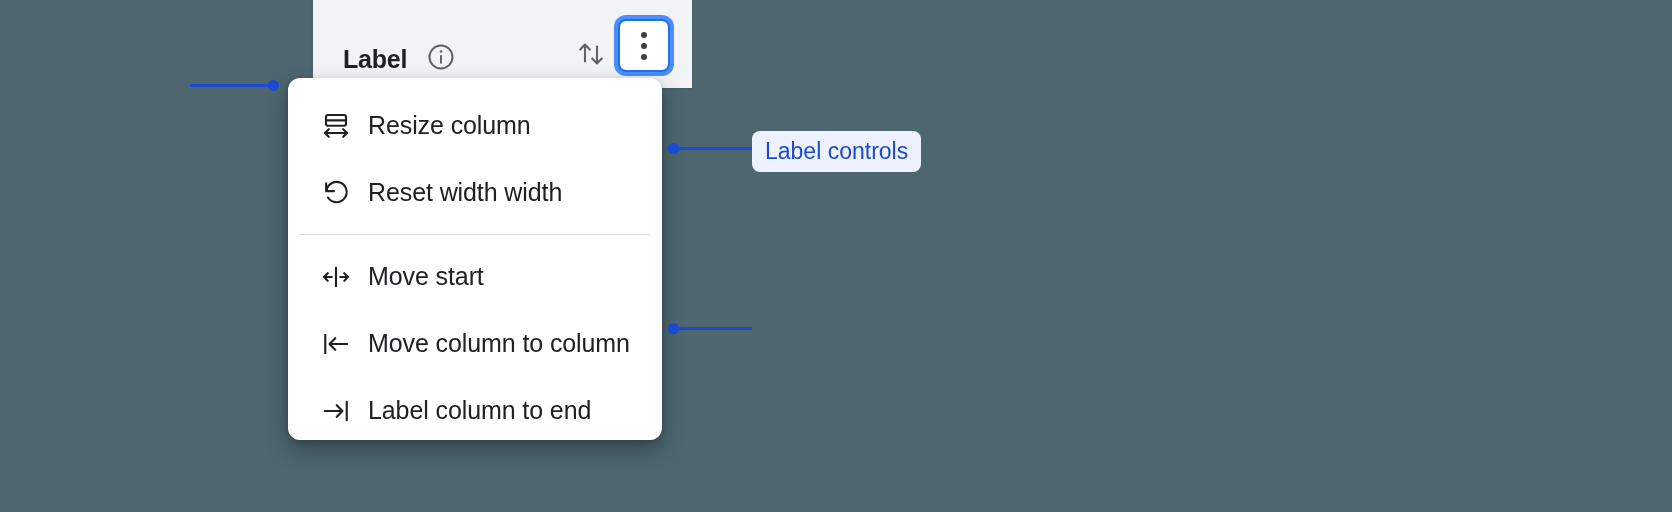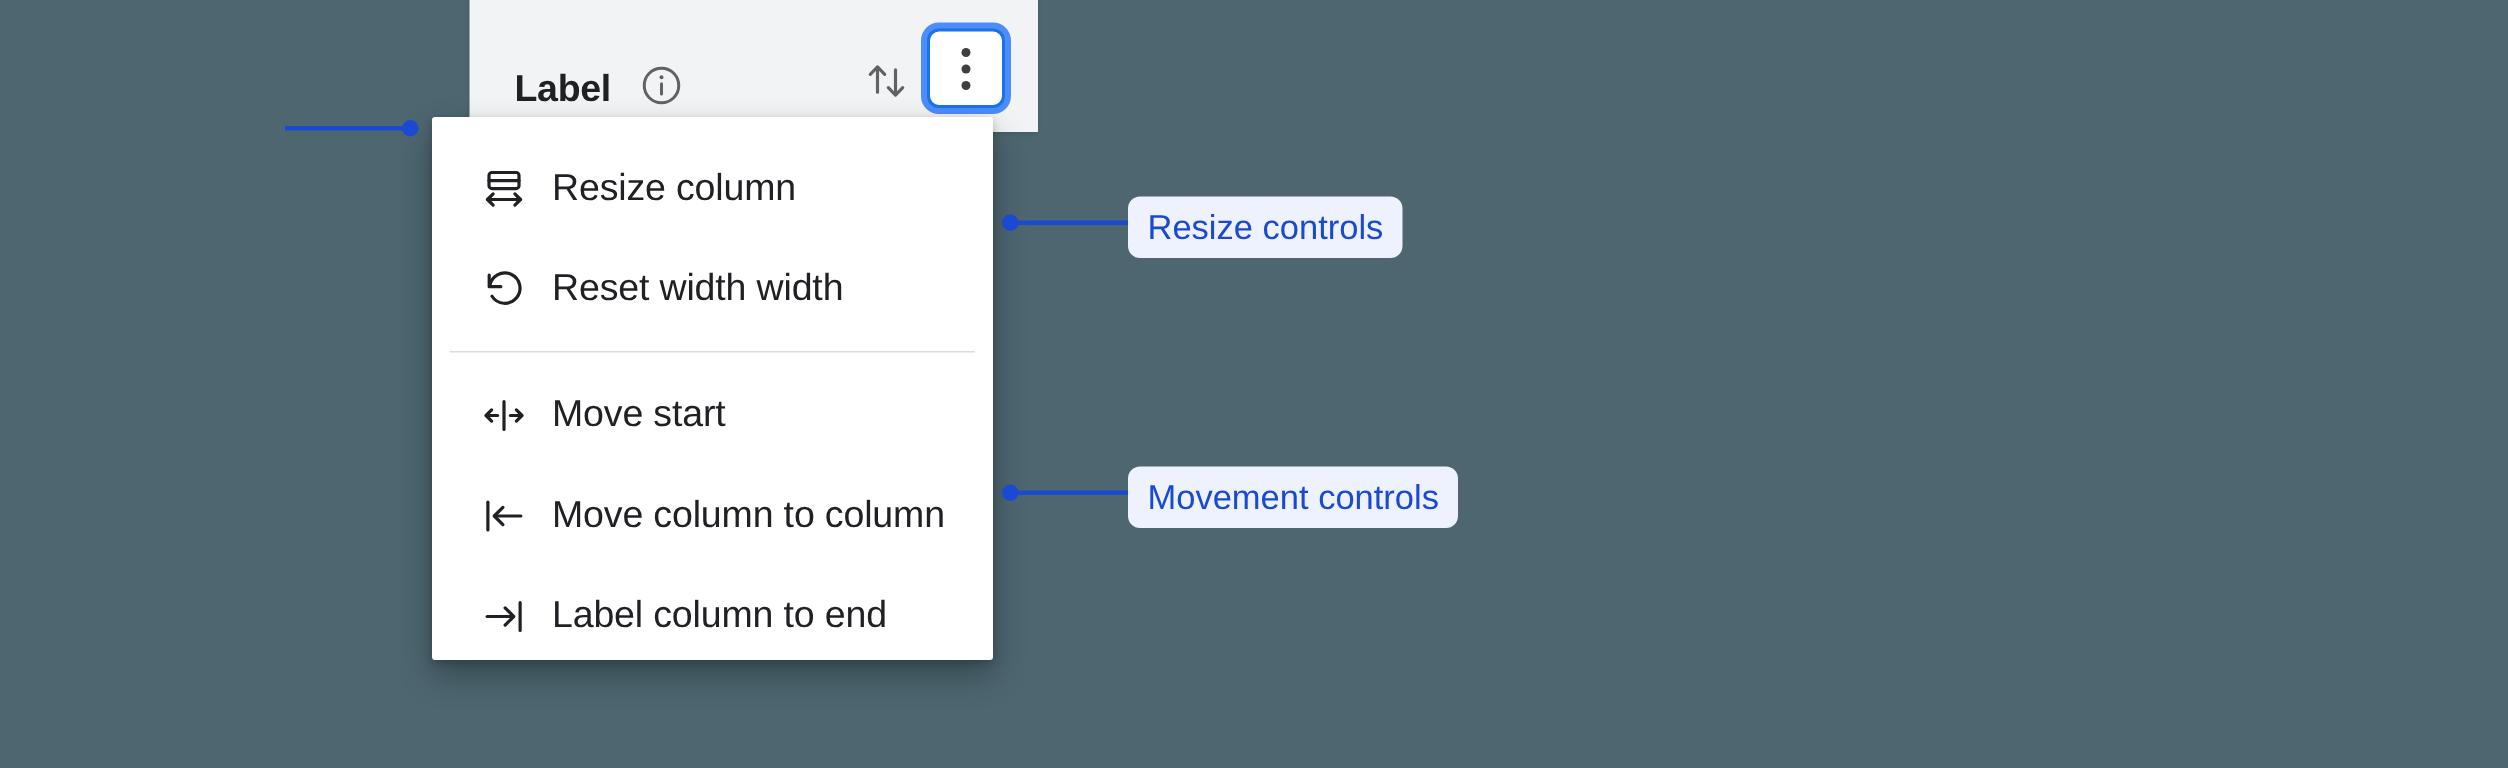--- a/index.html
+++ b/index.html
@@ -43,21 +43,21 @@
     flex: 0 0 auto;
     cursor: pointer;
   }
   .kebab-dot { width: 6px; height: 6px; border-radius: 50%; background: #3c4043; }
 
   
   .menu {
     position: absolute; left: 288px; top: 78px;
     width: 374px; height: 362px;
     background: #ffffff;
-    border-radius: 2px;
+    border-radius: 12px;
     box-shadow: 0 10px 22px rgba(0,0,0,.30), 0 2px 6px rgba(0,0,0,.18);
     padding: 14px 0 14px 0;
     overflow: hidden;
   }
   .menu-item {
     height: 67px;
     display: flex; align-items: center;
     padding-left: 32px;
     cursor: pointer;
   }
@@ -185,19 +185,18 @@
       <span class="mi-label">Label column to end</span>
     </div>
 
   </div>
 
   <div class="anno-line" style="left:190px; top:84px; width:82px;"></div>
   <div class="anno-dot" style="left:268px; top:80px;"></div>
 
   <div class="anno-dot" style="left:668px; top:143px;"></div>
   <div class="anno-line" style="left:676px; top:147px; width:76px;"></div>
-  <div class="anno-pill" style="left:752px; top:131px;">Resize controls</div>
+  <div class="anno-pill" style="left:752px; top:131px;">Label controls</div>
 
   <div class="anno-dot" style="left:668px; top:323px;"></div>
   <div class="anno-line" style="left:676px; top:327px; width:76px;"></div>
-  <div class="anno-pill" style="left:752px; top:311px;">Movement controls</div>
 
 </div>
 
 </body></html>

